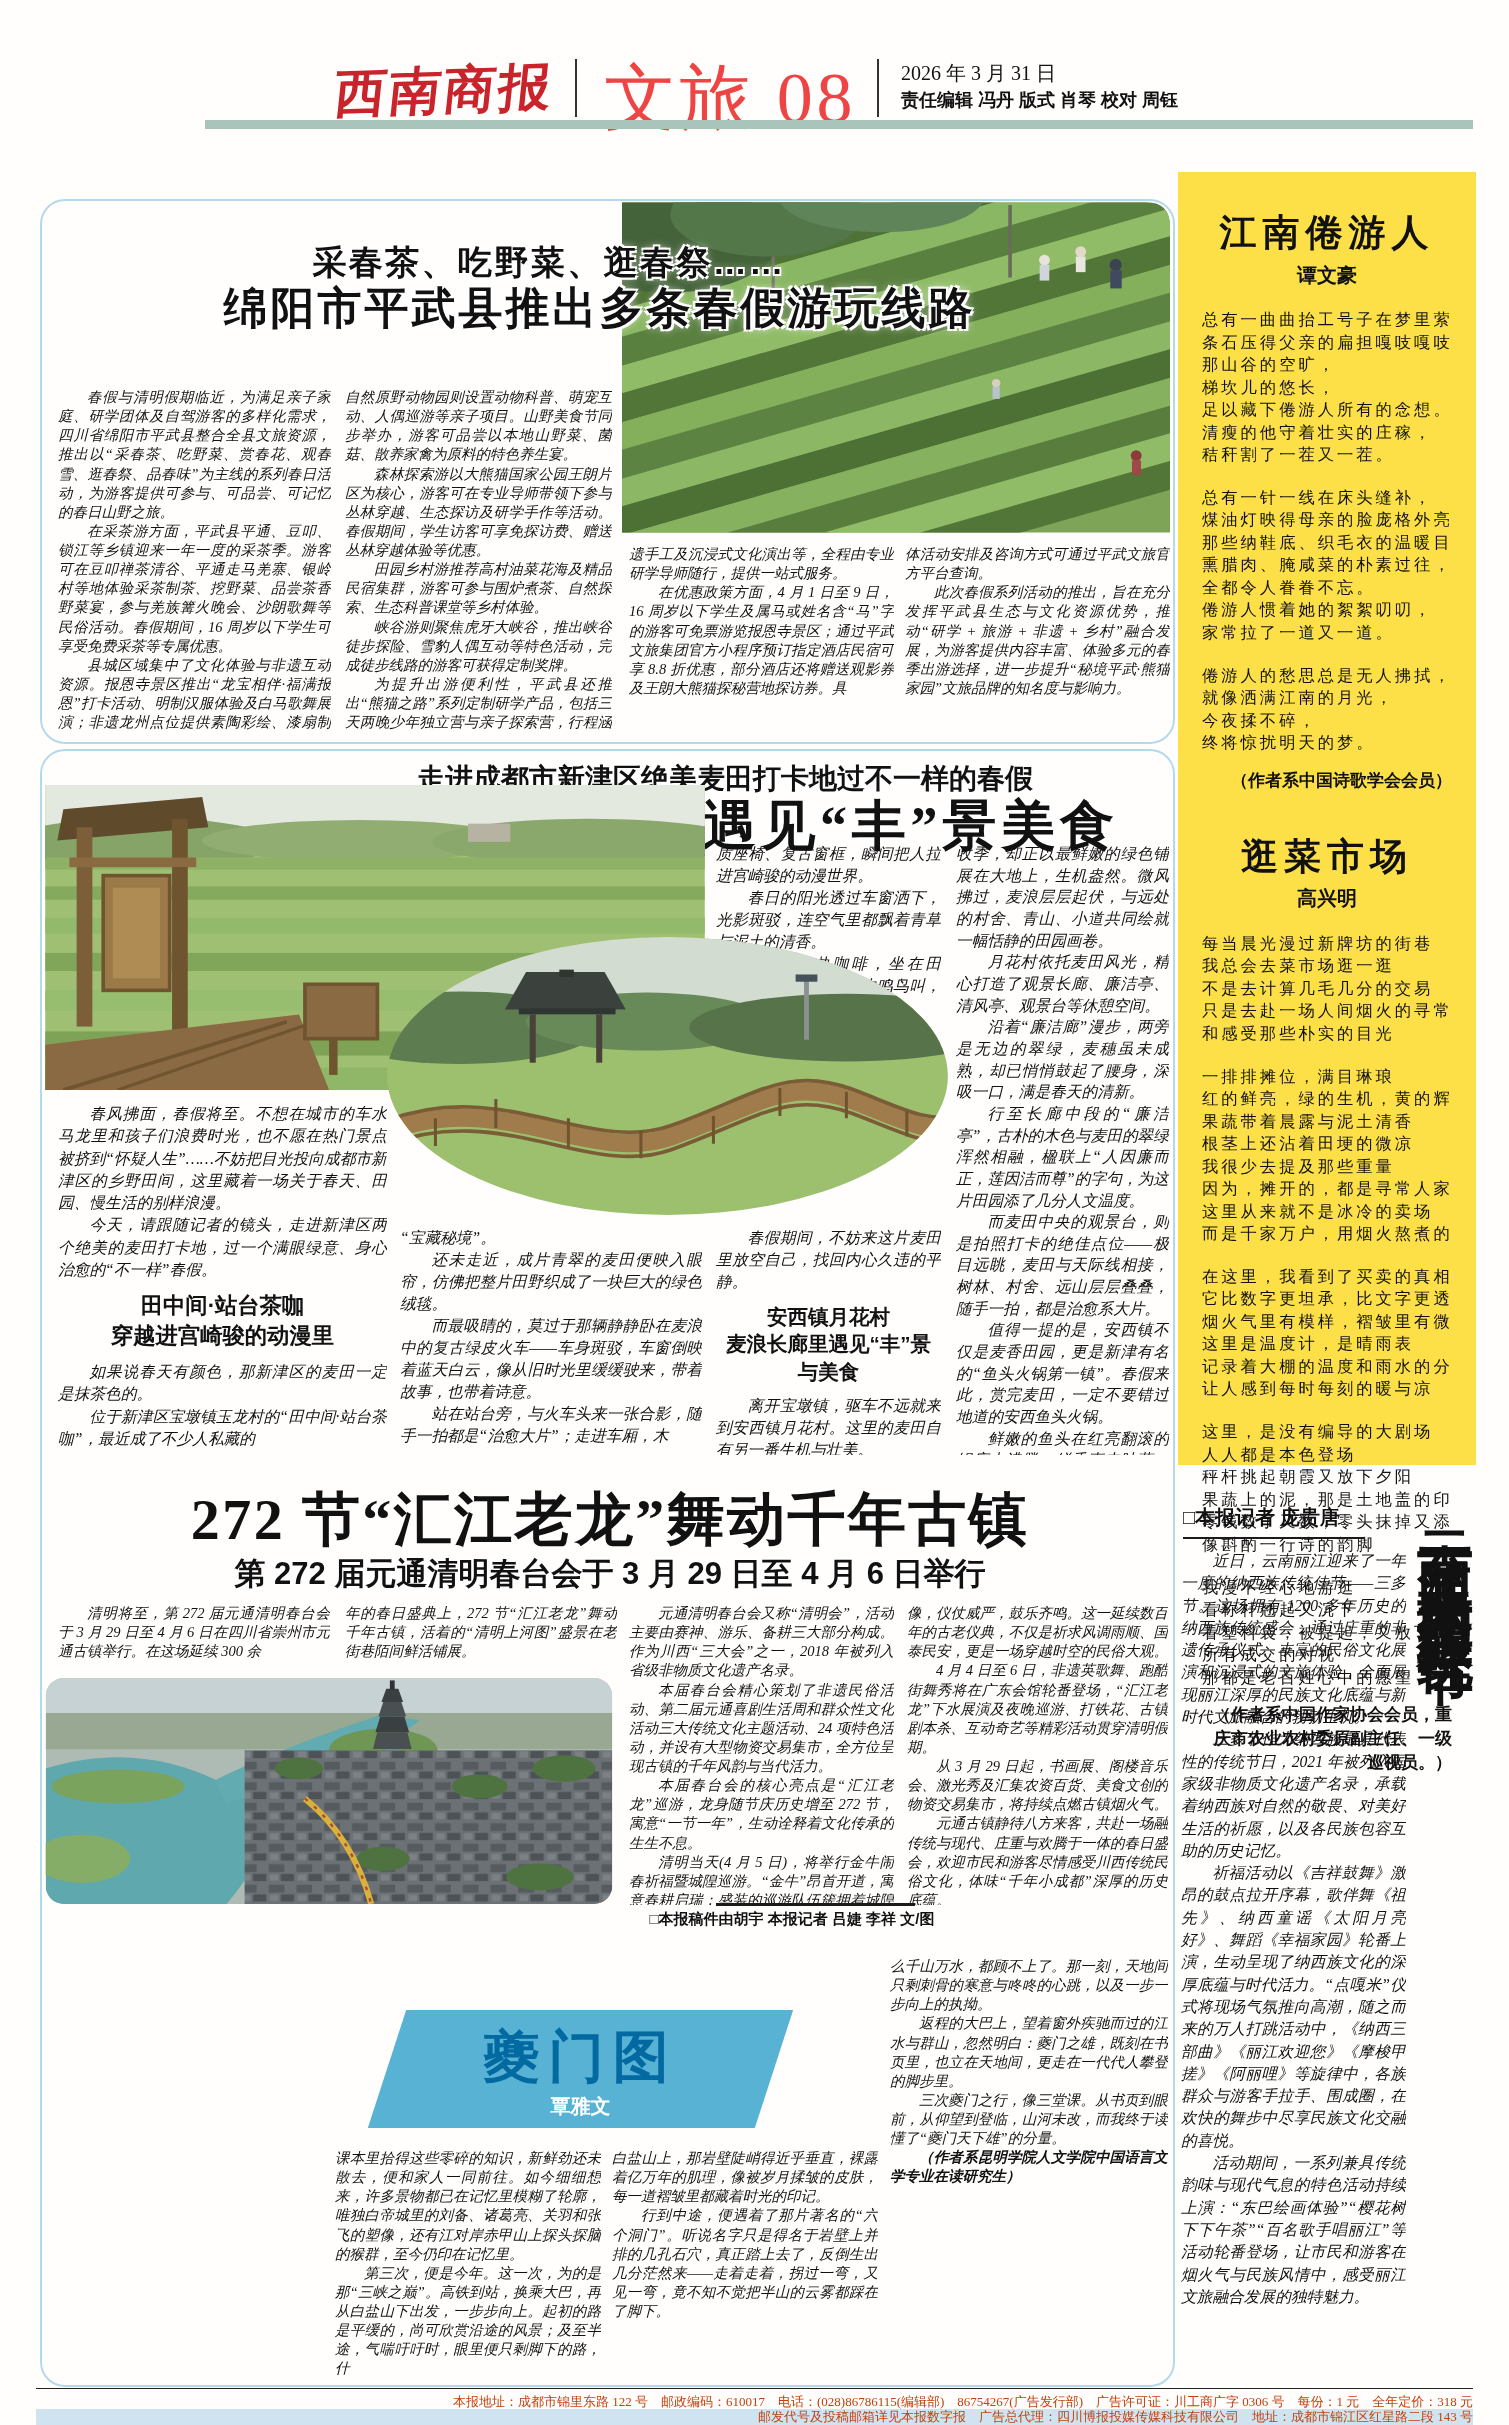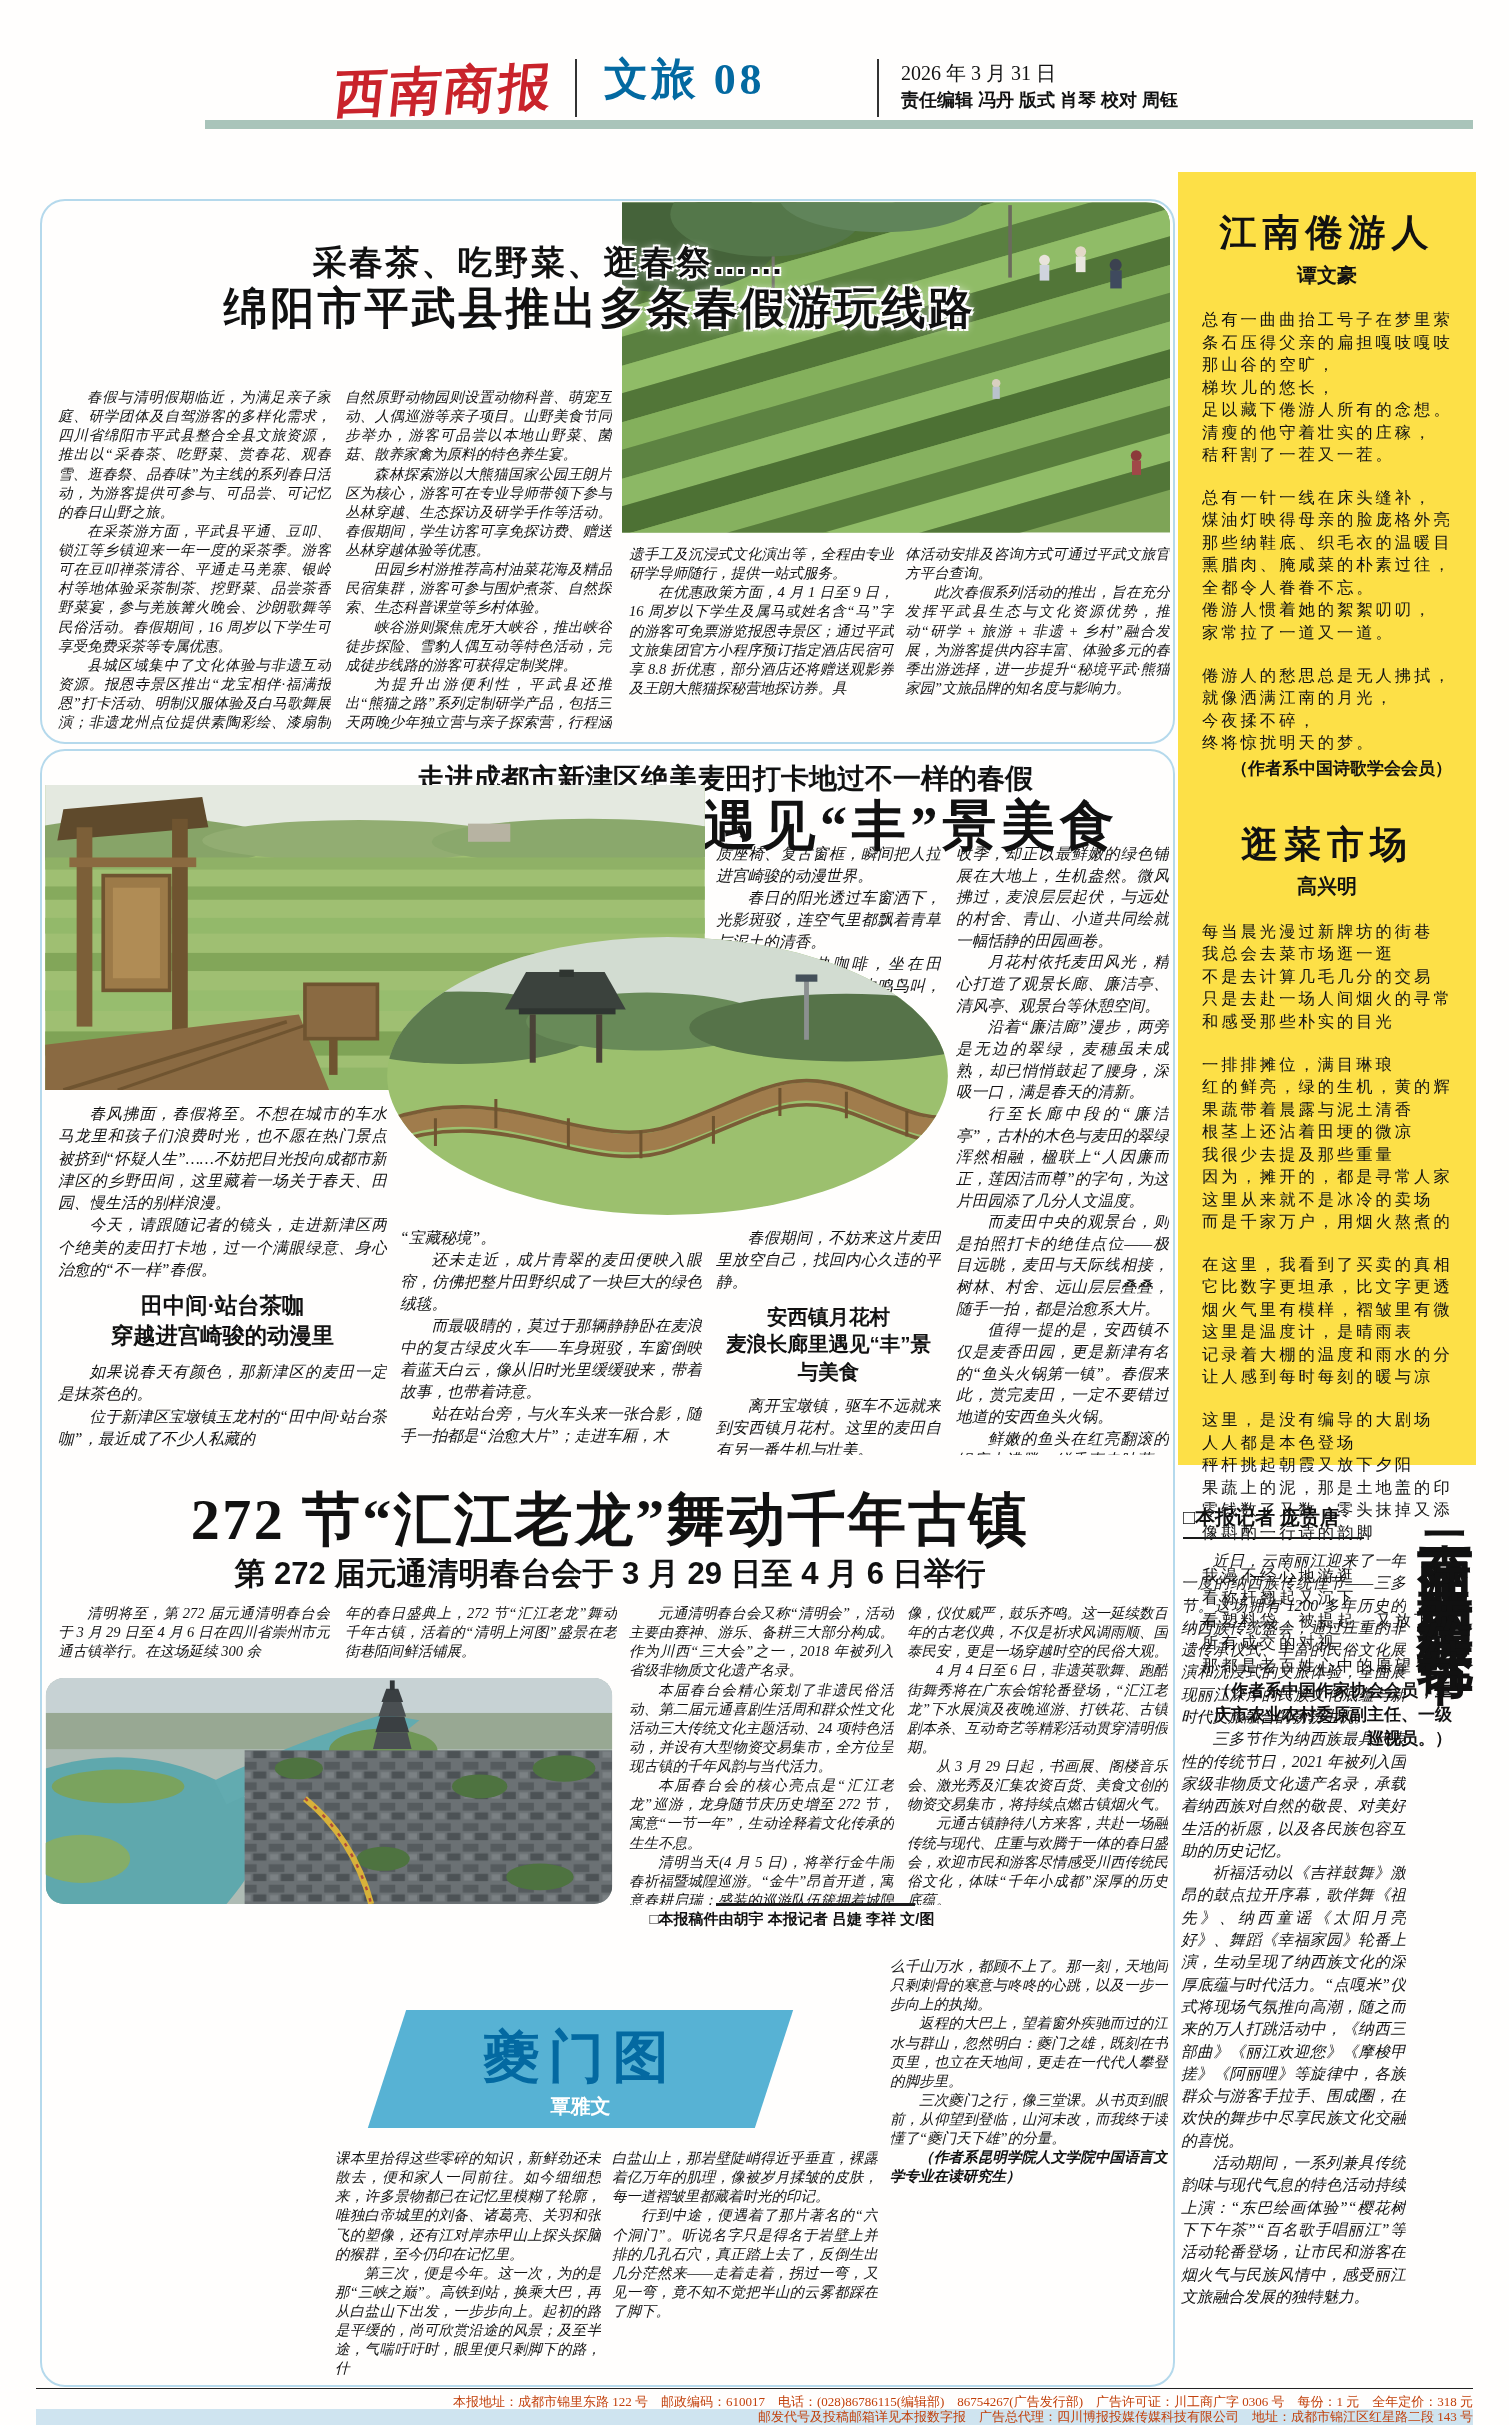--- a/index.html
+++ b/index.html
@@ -2,21 +2,21 @@
 <html style="font-size:9.7px"><head>
 <meta charset="utf-8">
 <style>
   html,body{margin:0;padding:0;background:#ffffff;}
   .page{position:relative;width:1510px;height:2426px;background:#fffefd;
         font-family:"Liberation Serif",serif;color:#111;overflow:hidden;}
   .abs{position:absolute;}
   
   .masthead{font-weight:900;color:#c9232b;font-size:52px;letter-spacing:2.4px;
             transform:skewX(-8deg) rotate(-2deg);font-family:"Liberation Serif",serif;}
-  .section-label{font-weight:700;font-size:44px;letter-spacing:3.6px;color:#0369a1;}
+  .section-label{font-weight:400;font-size:72px;letter-spacing:3.6px;color:#ef4444;}
   .hdr-divider{width:1.8px;background:#333;}
   .hdr-date{font-size:20px;line-height:1.5;color:#111;}
   .hdr-staff{font-size:18px;font-weight:700;font-family:"Liberation Sans",sans-serif;}
   .teal-band{background:#a9c4ba;height:9px;}
   
   .col{position:absolute;font-size:14.5px;line-height:1.32;text-align:justify;overflow:hidden;}
   .col p{margin:0;text-indent:2em;font-style:italic;}
   .col p.lead{text-indent:0;}
   .col p.lead:empty{display:none;}
   .kicker{font-family:"Liberation Sans",sans-serif;font-weight:900;text-align:center;
@@ -27,21 +27,21 @@
   .subhead-inline{font-family:"Liberation Sans",sans-serif;font-weight:900;text-align:center;
                   font-size:22.3px;line-height:1.35;margin:9.7px 0;text-indent:0 !important;}
   .blue-box{border:2.4px solid #b5d9ec;border-radius:25px;}
   
   .poem-panel{background:#fde047;}
   .poem-title{font-weight:900;font-size:37px;text-align:center;letter-spacing:6px;}
   .poem-author{font-size:20px;text-align:center;margin-top:3.6px;font-weight:700;}
   .stanza{margin:20.5px 0 0 0;}
   .pline{font-size:16.3px;line-height:1.38;letter-spacing:3px;white-space:nowrap;overflow:hidden;}
   .poem-note{font-weight:900;font-family:"Liberation Sans",sans-serif;font-size:17px;
-             text-align:right;line-height:1.4;margin-top:2px;}
+             text-align:right;line-height:1.4;margin-top:14px;}
   
   .vtitle{writing-mode:vertical-rl;text-orientation:upright;font-weight:900;
           font-size:56px;letter-spacing:9.7px;line-height:1.05;}
   
   .banner-bg{background:#57b2d4;transform:skewX(-18deg);}
   .banner-title{color:#0369a1;font-weight:900;font-size:56px;letter-spacing:8.5px;text-align:center;}
   .banner-author{color:#fff;font-weight:700;font-size:20px;text-align:center;
                  font-family:"Liberation Sans",sans-serif;}
   
   .footer-line{font-size:13px;text-align:right;color:#c2410c;}

